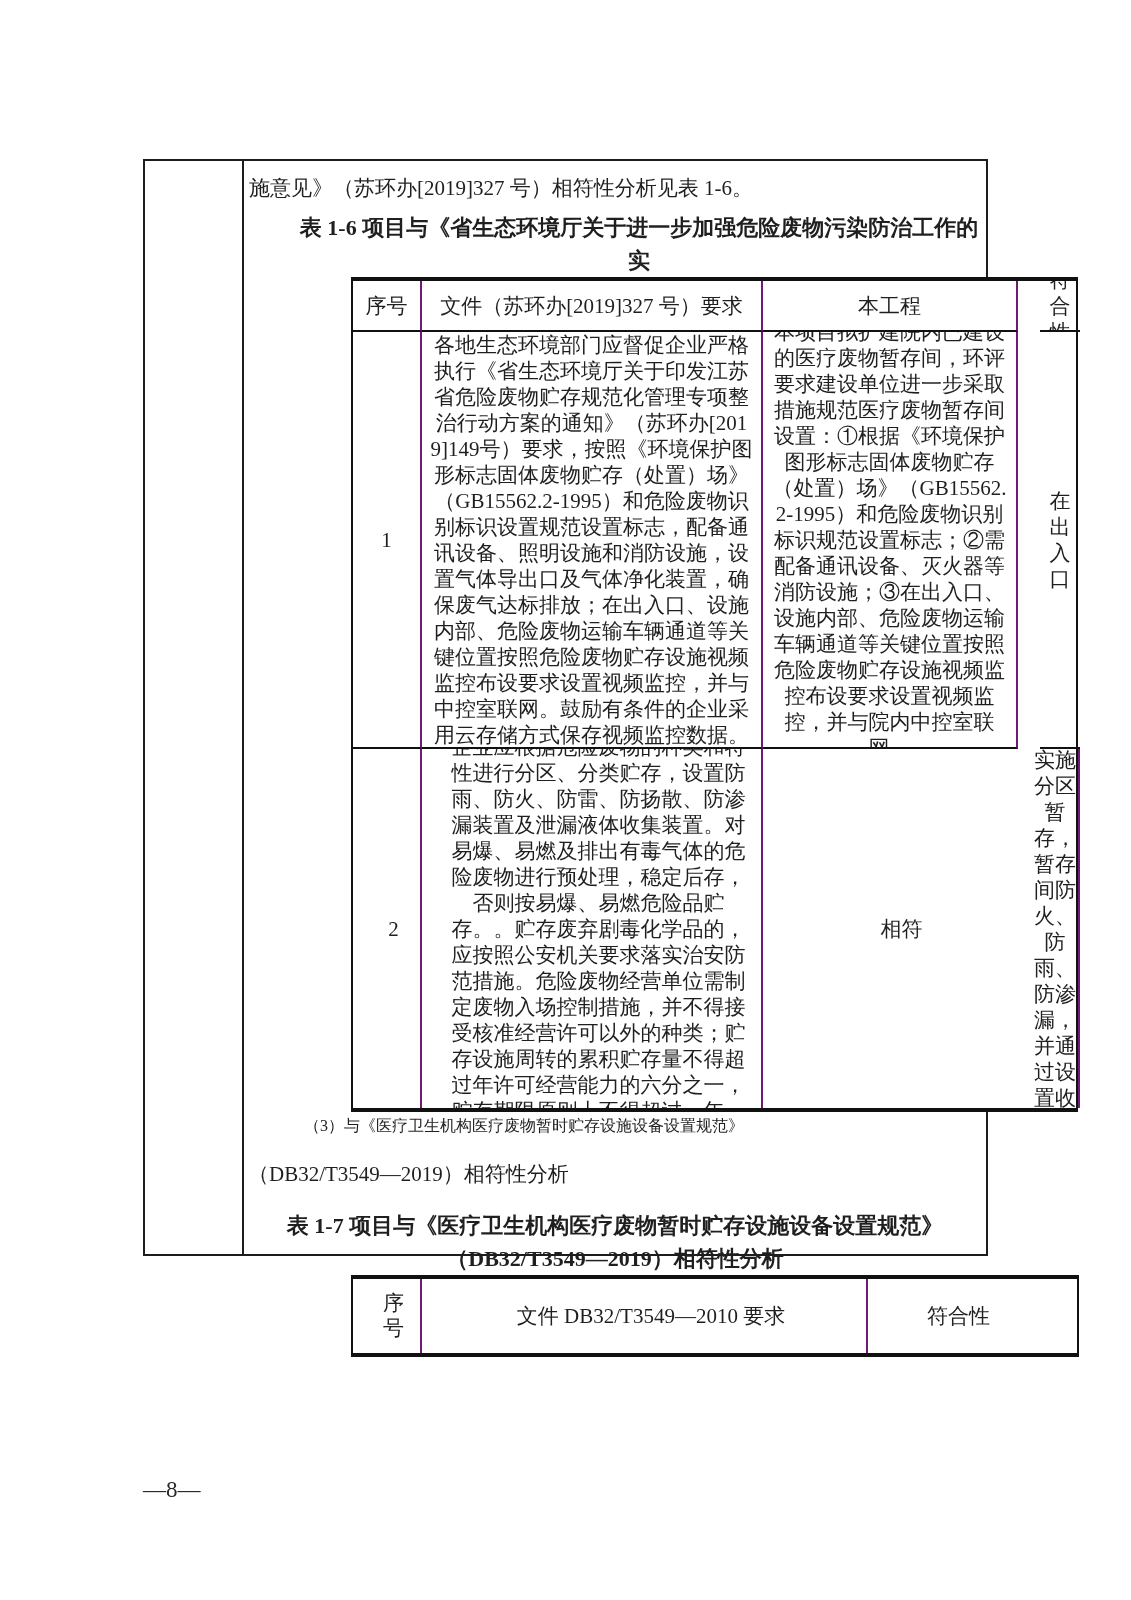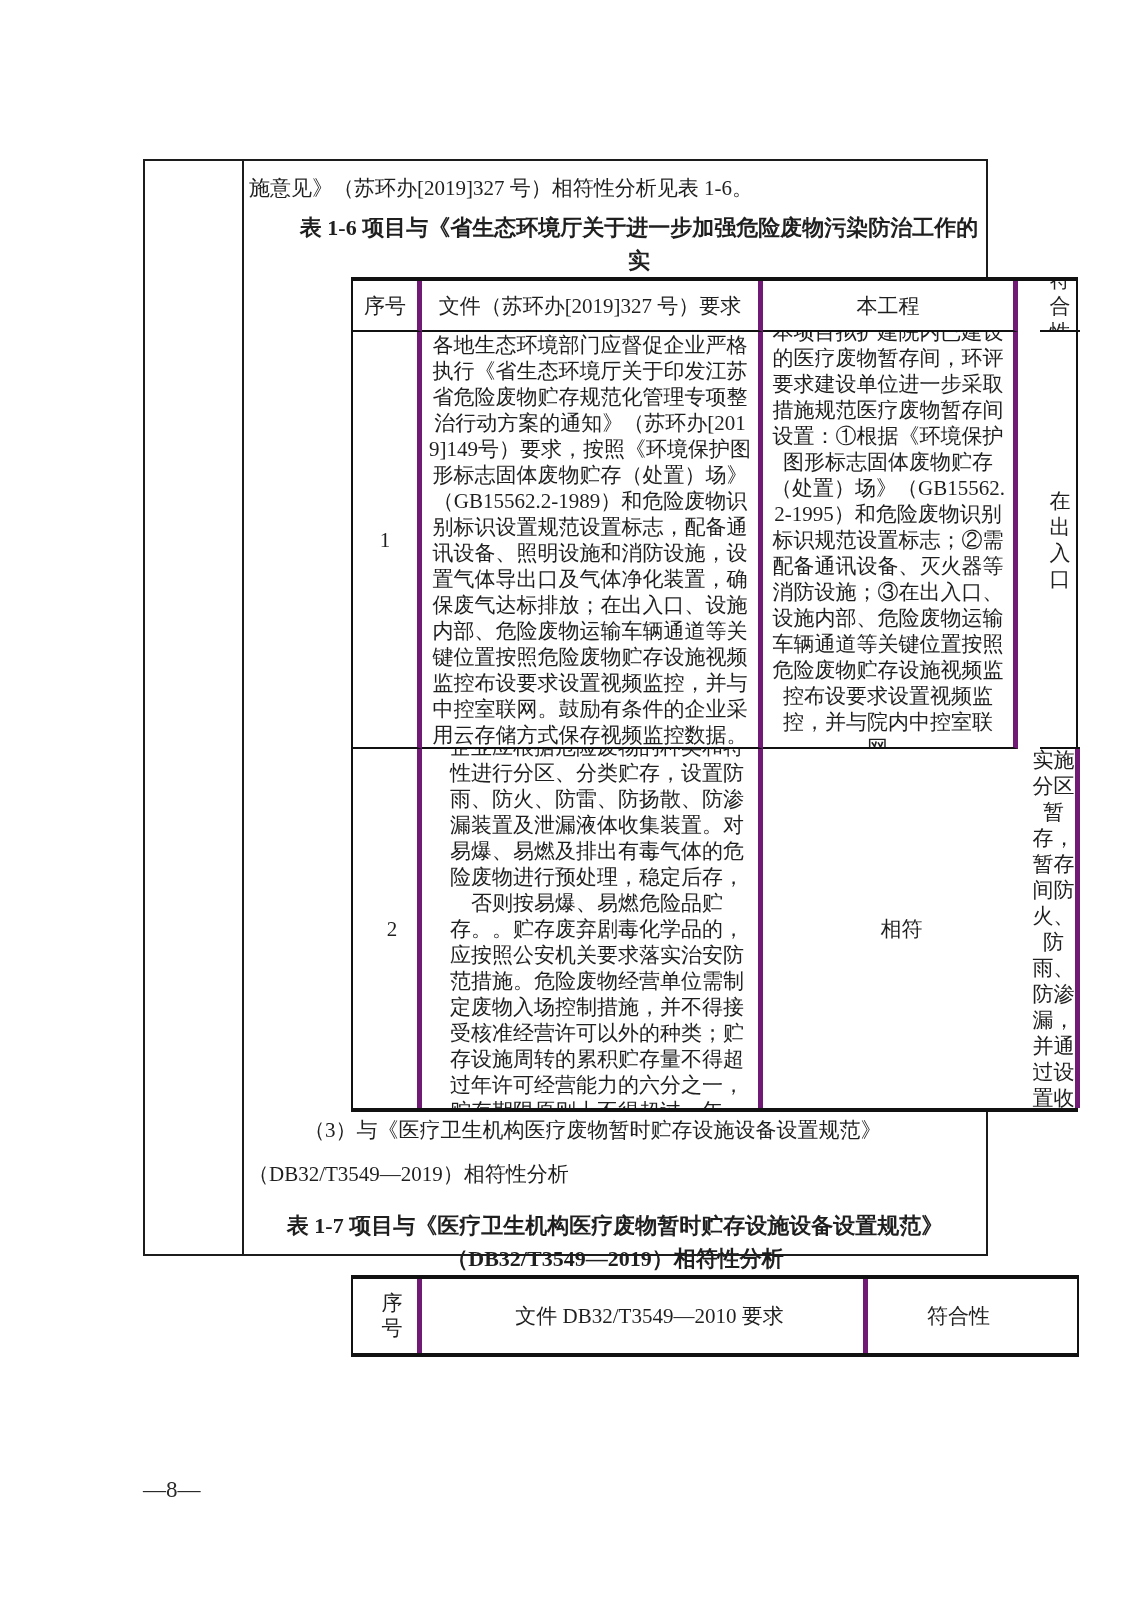--- a/index.html
+++ b/index.html
@@ -56,21 +56,21 @@
     font-weight: bold;
     font-size: 22px;
     line-height: 33px;
   }
   .title-16 { top: 50px; padding-left: 48px; }
   .title-17 { top: 1048px; }
   .sec3-line1 {
     position: absolute;
     top: 955px;
     left: 60px;
-    font-size: 21px;
+    font-size: 16px;
     white-space: nowrap;
   }
   .sec3-line2 {
     position: absolute;
     top: 999px;
     left: 4px;
     font-size: 21px;
     white-space: nowrap;
   }
   
@@ -92,21 +92,21 @@
     grid-template-rows: 51px 417px 359px;
   }
   .t17 {
     top: 1114px;
     width: 728px;
     grid-template-columns: 69px 446px 159px 54px;
     grid-template-rows: 74px;
   }
   .cell {
     box-sizing: border-box;
-    border-right: 5px solid #701a75;
+    border-right: 2px solid #701a75;
     border-bottom: 2px solid #111;
     display: flex;
     align-items: center;
     justify-content: center;
     text-align: center;
     font-size: 21px;
     line-height: 26px;
     padding: 2px 6px;
     overflow: hidden;
     word-break: break-all;
@@ -141,21 +141,21 @@
     </div>
 
     <div class="grid-table t16">
 
       <div class="cell">序号</div>
       <div class="cell">文件（苏环办[2019]327 号）要求</div>
       <div class="cell">本工程</div>
       <div class="cell last-col narrow">符合性</div>
 
       <div class="cell">1</div>
-      <div class="cell">各地生态环境部门应督促企业严格执行《省生态环境厅关于印发江苏省危险废物贮存规范化管理专项整治行动方案的通知》（苏环办[2019]149号）要求，按照《环境保护图形标志固体废物贮存（处置）场》（GB15562.2-1989）和危险废物识别标识设置规范设置标志，配备通讯设备、照明设施和消防设施，设置气体导出口及气体净化装置，确保废气达标排放；在出入口、设施内部、危险废物运输车辆通道等关键位置按照危险废物贮存设施视频监控布设要求设置视频监控，并与中控室联网。鼓励有条件的企业采用云存储方式保存视频监控数据。</div>
+      <div class="cell">各地生态环境部门应督促企业严格执行《省生态环境厅关于印发江苏省危险废物贮存规范化管理专项整治行动方案的通知》（苏环办[2019]149号）要求，按照《环境保护图形标志固体废物贮存（处置）场》（GB15562.2-1995）和危险废物识别标识设置规范设置标志，配备通讯设备、照明设施和消防设施，设置气体导出口及气体净化装置，确保废气达标排放；在出入口、设施内部、危险废物运输车辆通道等关键位置按照危险废物贮存设施视频监控布设要求设置视频监控，并与中控室联网。鼓励有条件的企业采用云存储方式保存视频监控数据。</div>
       <div class="cell">本项目拟扩建院内已建设的医疗废物暂存间，环评要求建设单位进一步采取措施规范医疗废物暂存间设置：①根据《环境保护图形标志固体废物贮存（处置）场》（GB15562.2-1995）和危险废物识别标识规范设置标志；②需配备通讯设备、灭火器等消防设施；③在出入口、设施内部、危险废物运输车辆通道等关键位置按照危险废物贮存设施视频监控布设要求设置视频监控，并与院内中控室联网。</div>
       <div class="cell last-col narrow">在出入口</div>
 
       <div class="cell last-row">2</div>
       <div class="cell last-row">企业应根据危险废物的种类和特性进行分区、分类贮存，设置防雨、防火、防雷、防扬散、防渗漏装置及泄漏液体收集装置。对易爆、易燃及排出有毒气体的危险废物进行预处理，稳定后存，否则按易爆、易燃危险品贮存。。贮存废弃剧毒化学品的，应按照公安机关要求落实治安防范措施。危险废物经营单位需制定废物入场控制措施，并不得接受核准经营许可以外的种类；贮存设施周转的累积贮存量不得超过年许可经营能力的六分之一，贮存期限原则上不得超过一年。</div>
       <div class="cell last-col last-row narrow">相符</div>
       <div class="cell last-row">本项目对各类危废实施分区暂存，暂存间防火、防雨、防渗漏，并通过设置收集桶来防止泄漏。</div>
     </div>
 
     <div class="sec3-line1">（3）与《医疗卫生机构医疗废物暂时贮存设施设备设置规范》</div>

